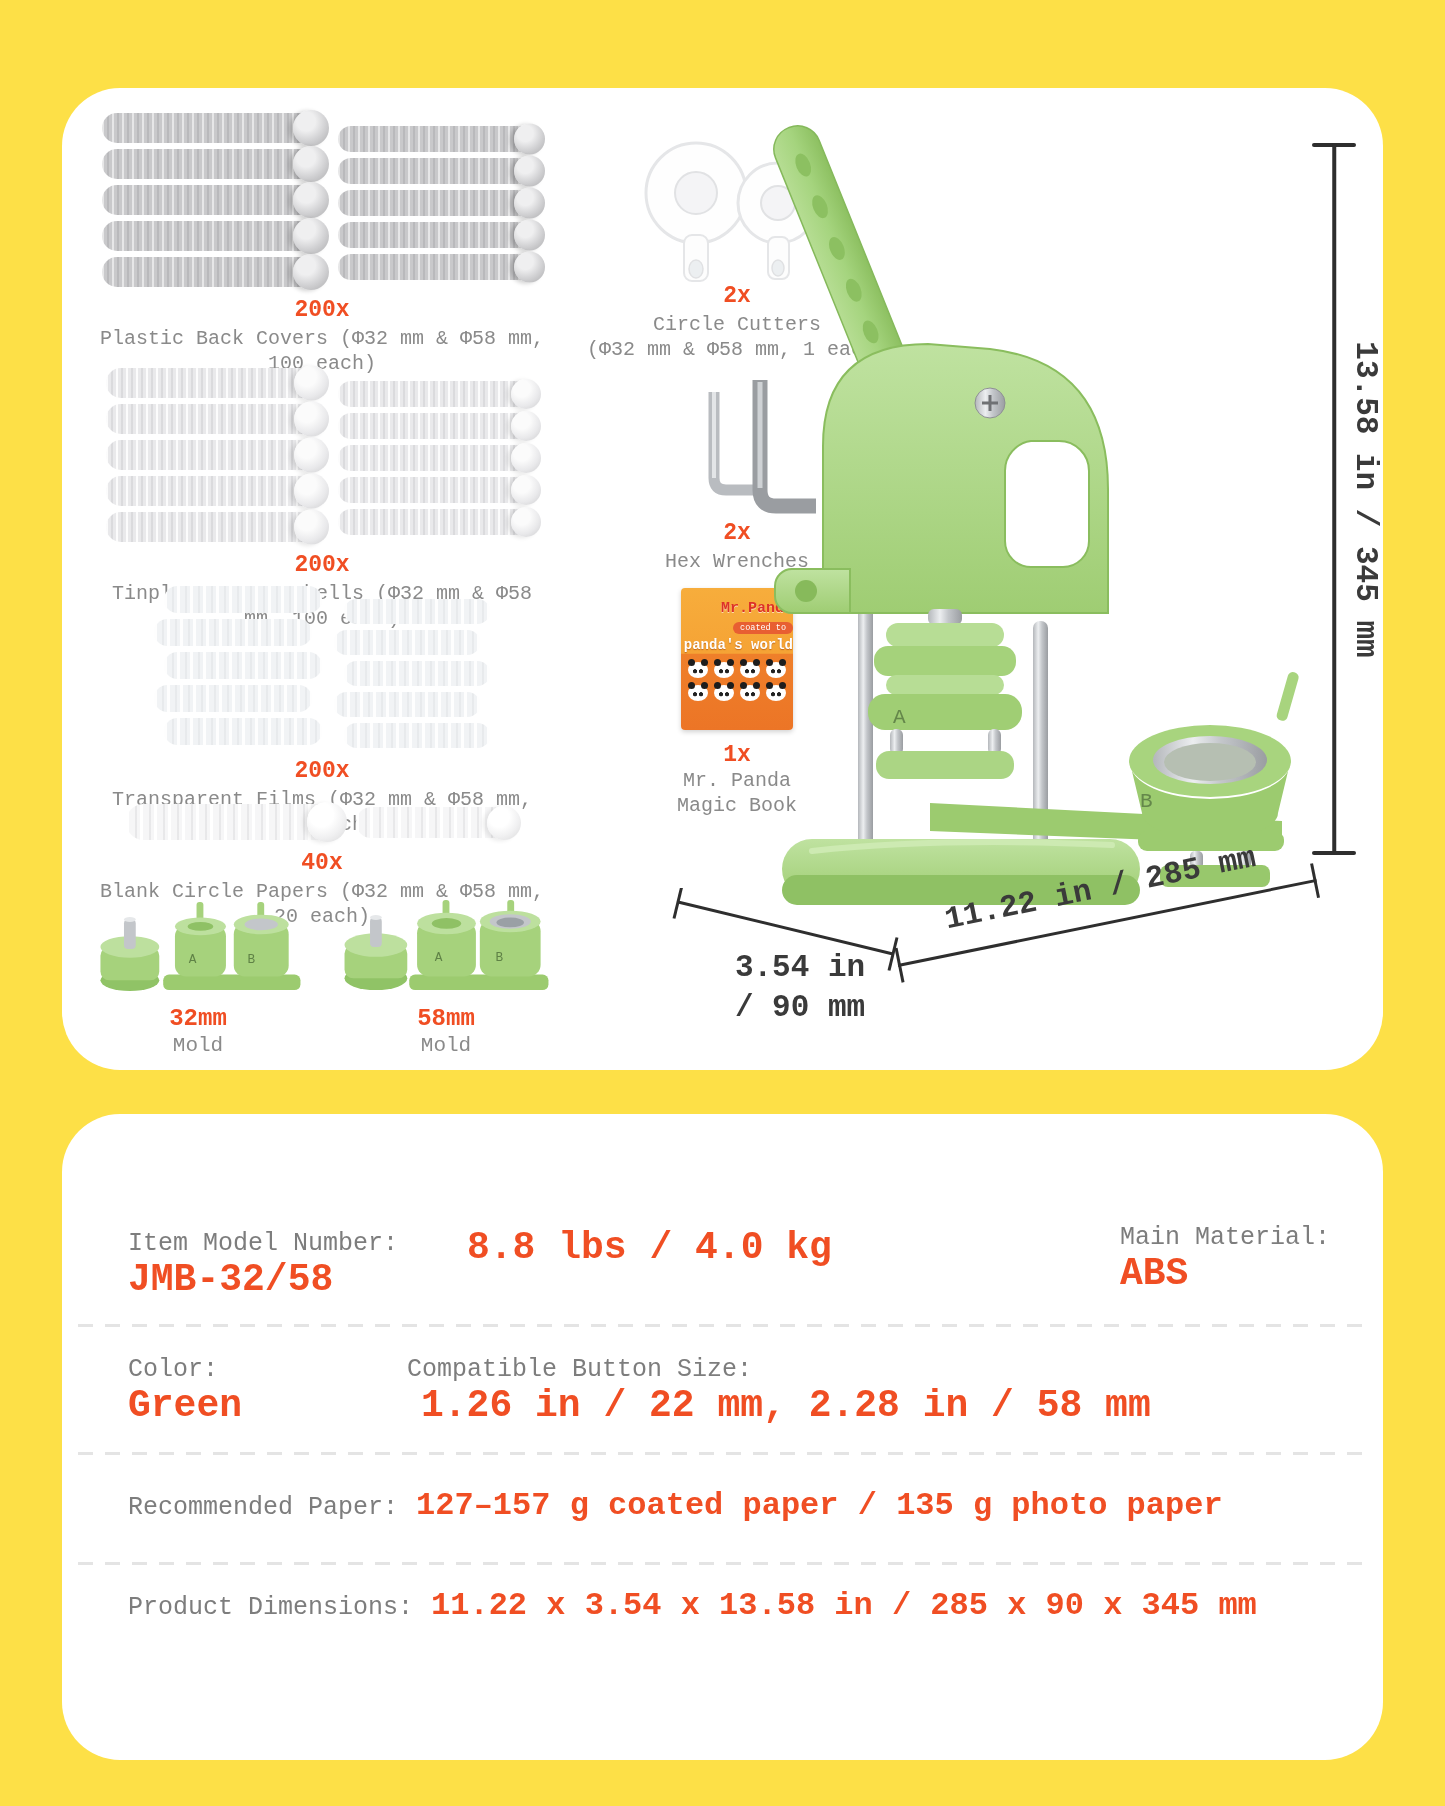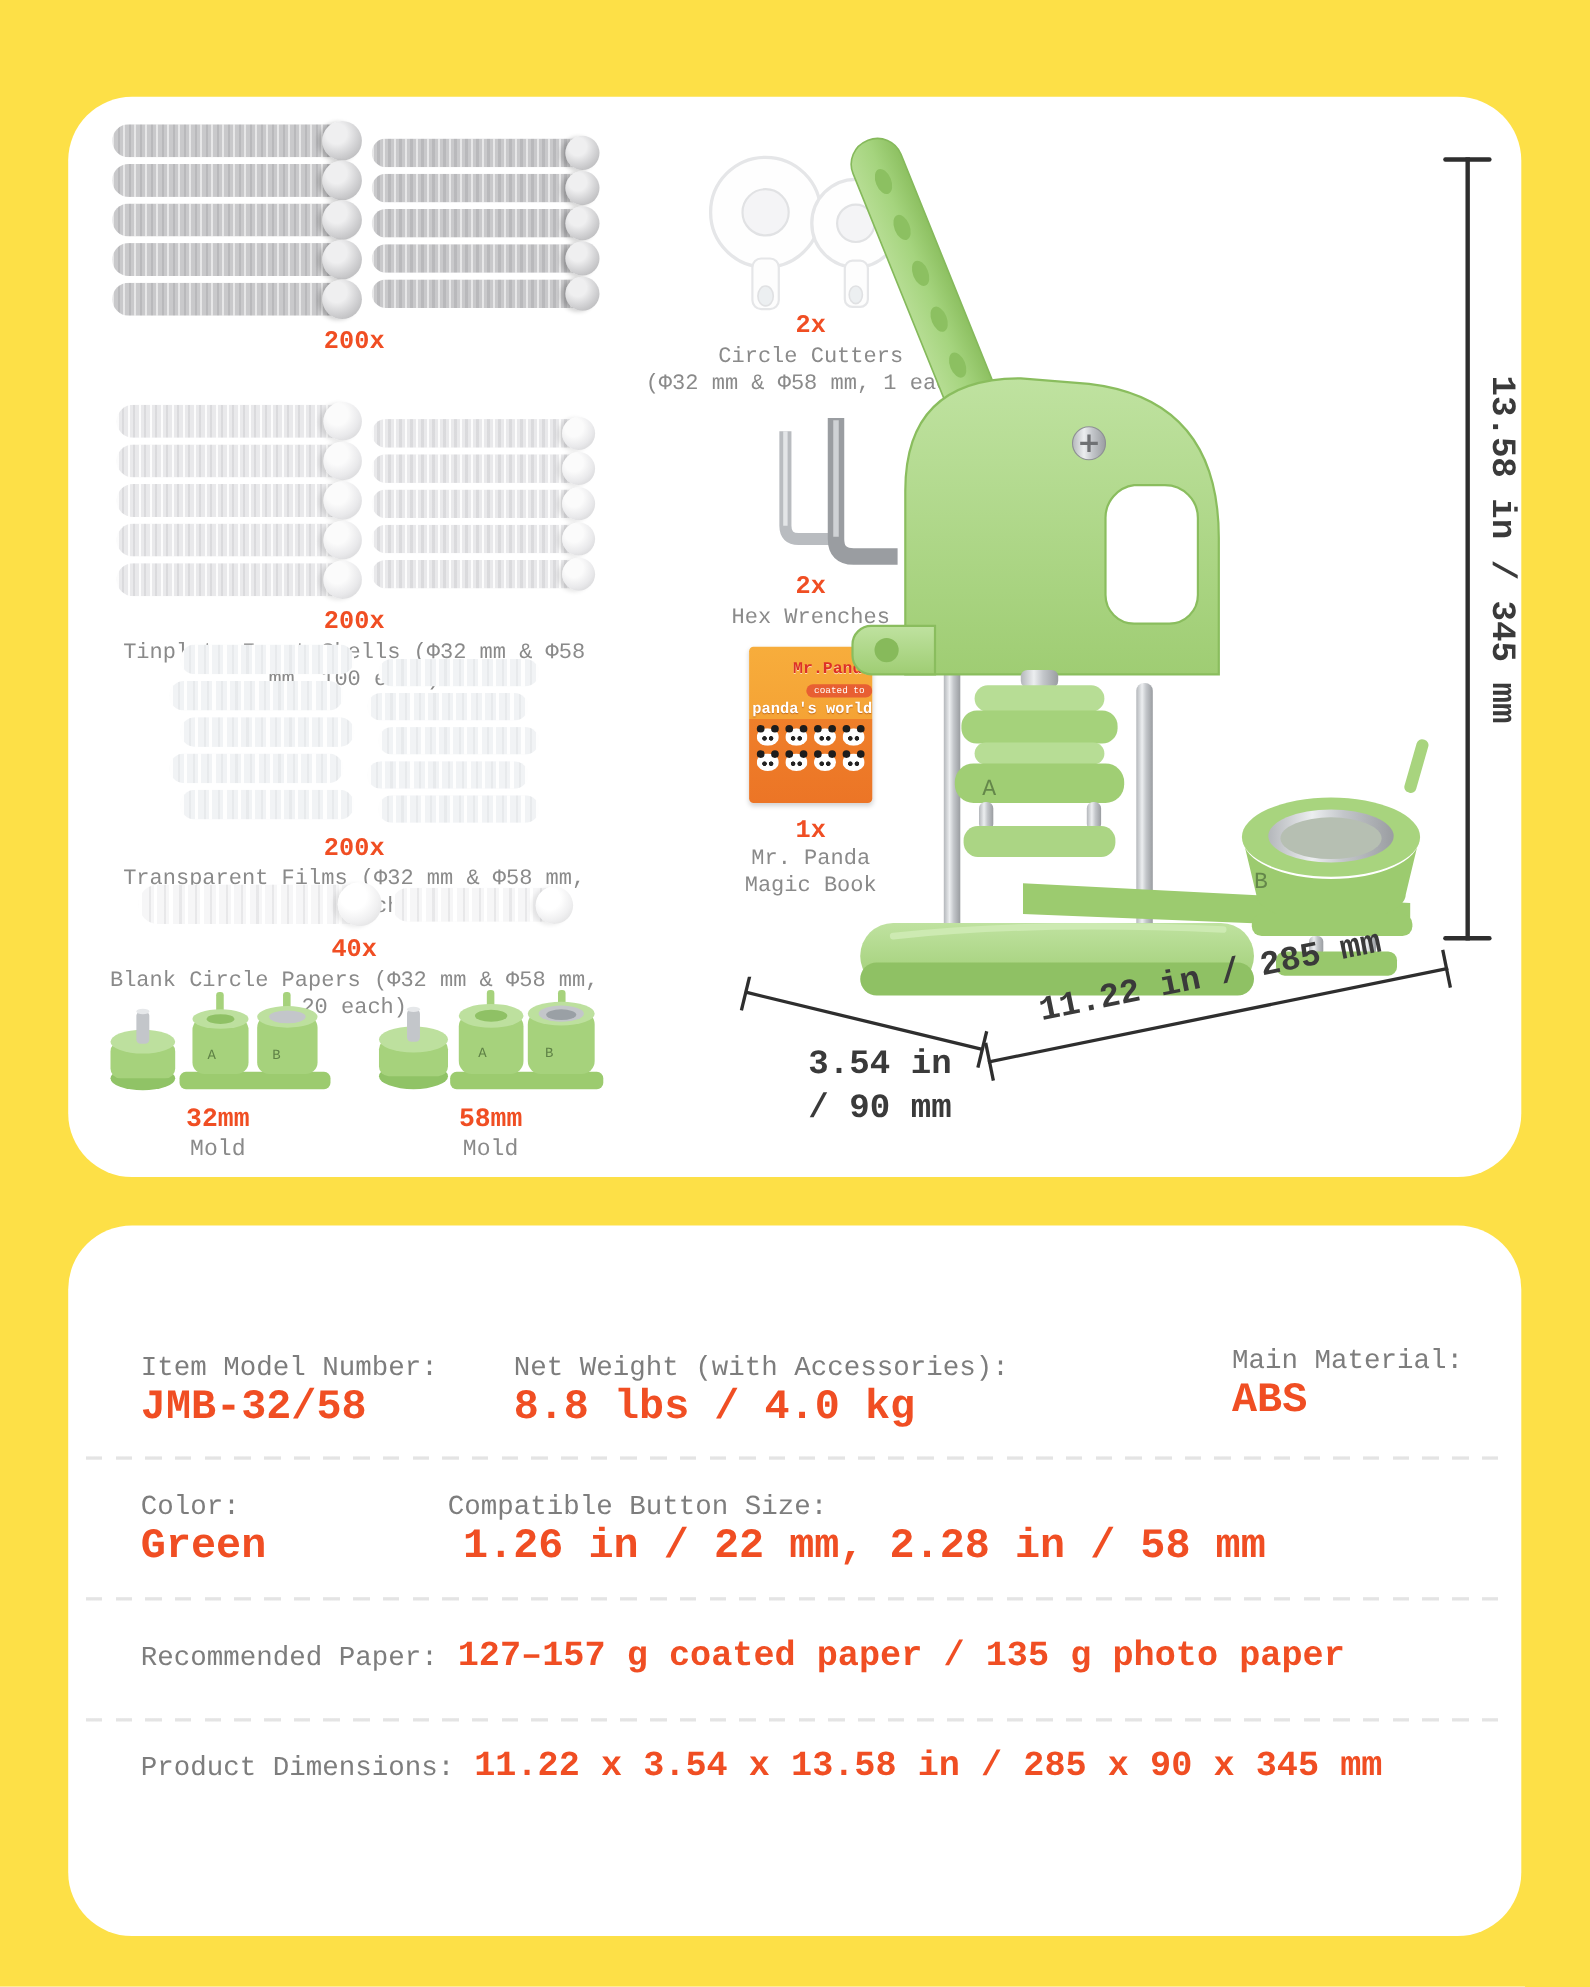--- a/index.html
+++ b/index.html
@@ -115,20 +115,21 @@
           </div>
           <div class="stack-group shift">
             <div class="srow gray sm"></div>
             <div class="srow gray sm"></div>
             <div class="srow gray sm"></div>
             <div class="srow gray sm"></div>
             <div class="srow gray sm"></div>
           </div>
         </div>
         <div class="count">200x</div>
+        <div class="item-label">Plastic Back Covers (Φ32 mm &amp; Φ58 mm, 100 each)</div>
       </div>
 
       <div class="sec sec2">
         <div class="stacks">
           <div class="stack-group">
             <div class="srow shell"></div>
             <div class="srow shell"></div>
             <div class="srow shell"></div>
             <div class="srow shell"></div>
             <div class="srow shell"></div>
@@ -383,21 +384,20 @@
     </div>
   </section>
 
   <section class="card spec-card">
 
     <div class="spec-col" style="left:66px;top:114px;">
       <div class="spec-label">Item Model Number:</div>
       <div class="spec-value">JMB-32/58</div>
     </div>
     <div class="spec-col" style="left:405px;top:114px;">
-      <div class="spec-label">Net Weight (with Accessories):</div>
       <div class="spec-value">8.8 lbs / 4.0 kg</div>
     </div>
     <div class="spec-col" style="left:1058px;top:108px;">
       <div class="spec-label">Main Material:</div>
       <div class="spec-value">ABS</div>
     </div>
 
     <div class="divider" style="top:210px;"></div>
 
     <div class="spec-col" style="left:66px;top:240px;">

